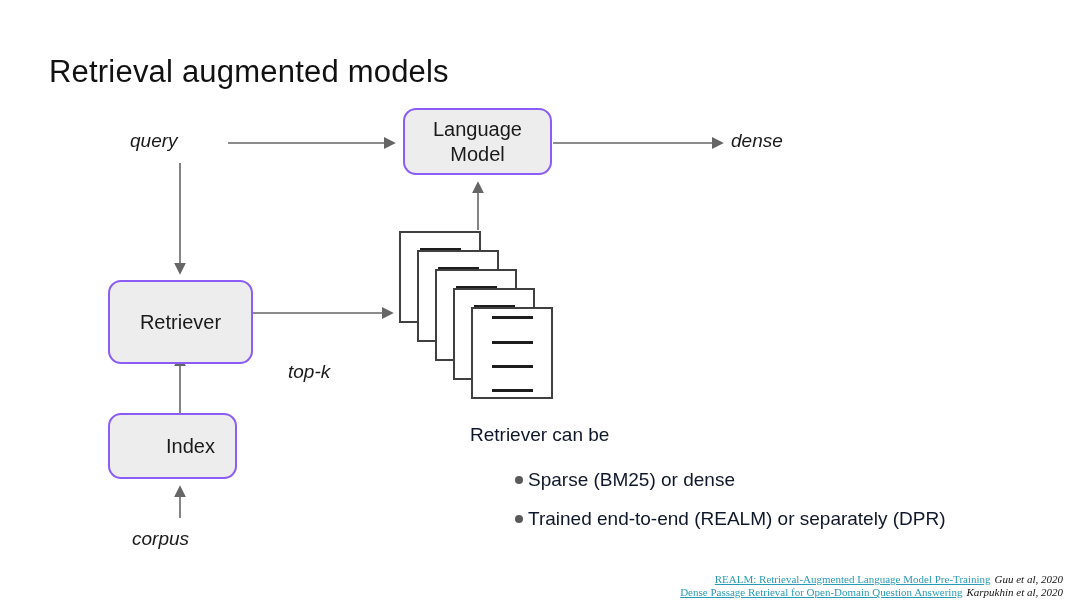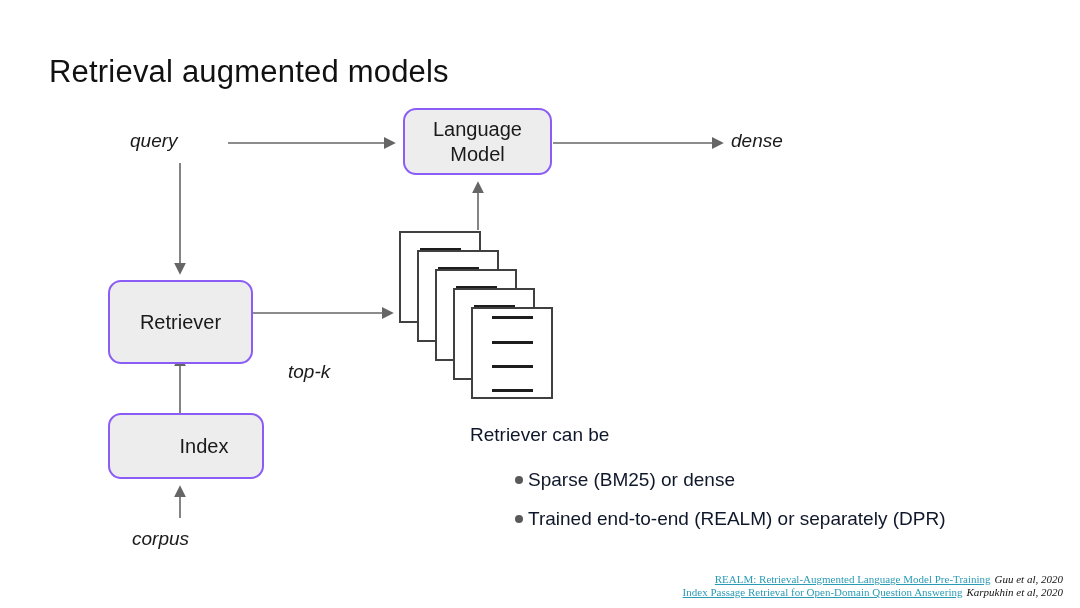--- a/index.html
+++ b/index.html
@@ -40,21 +40,21 @@
     justify-content: center;
     text-align: center;
     font-size: 20px;
     color: #1a1a1a;
     white-space: pre-line;
     line-height: 1.25;
     box-sizing: border-box;
   }
   .node-lm        { left: 403px; top: 108px; width: 149px; height: 67px; }
   .node-retriever { left: 108px; top: 280px; width: 145px; height: 84px; }
-  .node-index     { left: 108px; top: 413px; width: 156px; height: 66px; padding-left: 36px; }
+  .node-index     { left: 108px; top: 413px; width: 129px; height: 66px; padding-left: 36px; }
 
   
   .flow-label {
     position: absolute;
     font-style: italic;
     font-size: 19px;
     color: #1a1a1a;
     text-align: left;
     white-space: nowrap;
   }
@@ -184,17 +184,17 @@
       <li>Sparse (BM25) or dense</li>
       <li>Trained end-to-end (REALM) or separately (DPR)</li>
     </ul>
   </div>
 
   <div class="references">
     <div>
       <a class="ref-link">REALM: Retrieval-Augmented Language Model Pre-Training</a><span class="ref-attr">Guu et al, 2020</span>
     </div>
     <div>
-      <a class="ref-link">Index Passage Retrieval for Open-Domain Question Answering</a><span class="ref-attr">Karpukhin et al, 2020</span>
+      <a class="ref-link">Dense Passage Retrieval for Open-Domain Question Answering</a><span class="ref-attr">Karpukhin et al, 2020</span>
     </div>
   </div>
 
 </div>
 
 </body></html>

